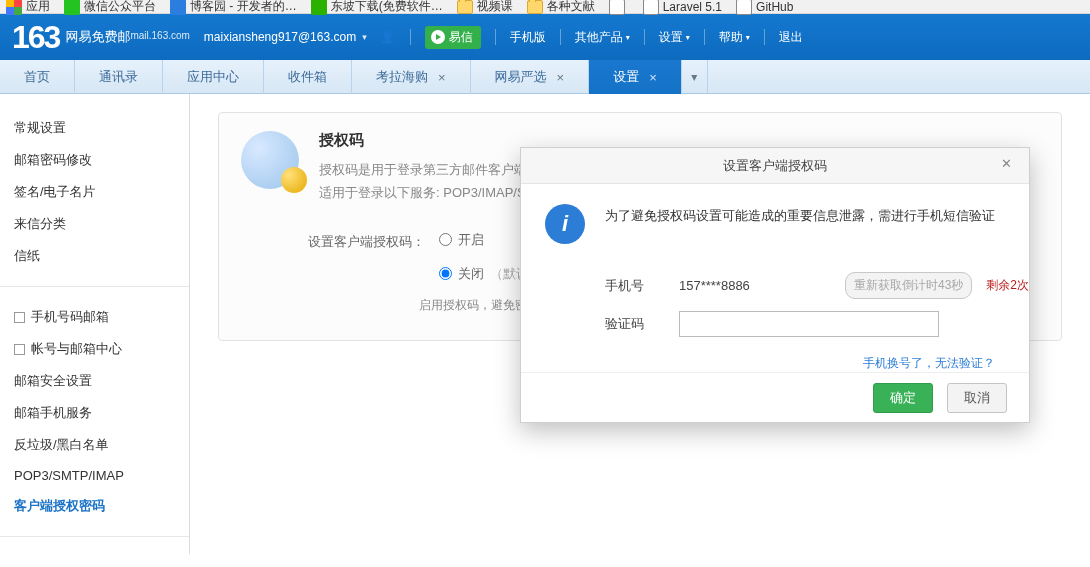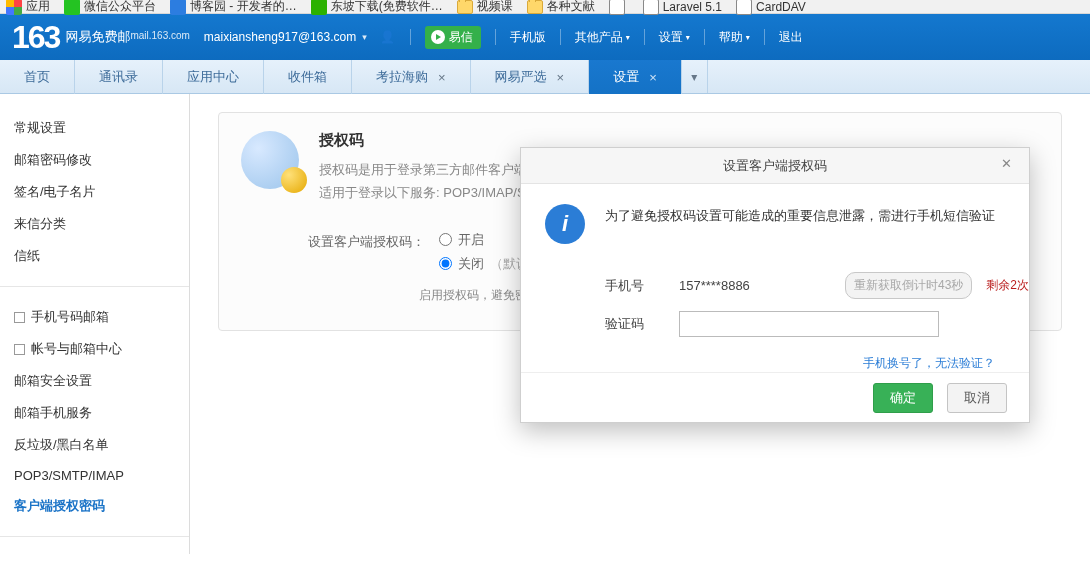--- a/index.html
+++ b/index.html
@@ -55,21 +55,21 @@
 
   
   .auth-card{margin:18px 28px 0 28px;border:1px solid #e2e2e2;border-radius:4px;background:#fcfcfc;padding:18px 22px 26px 22px;min-height:200px;color:#555;}
   .auth-head{display:flex;gap:20px;}
   .auth-icon{width:58px;height:58px;border-radius:50%;background:radial-gradient(circle at 30% 30%,#d8e9ff,#9bc4eb);position:relative;flex-shrink:0;}
   .auth-icon::after{content:"";position:absolute;right:-8px;bottom:-4px;width:26px;height:26px;border-radius:50%;background:radial-gradient(circle at 30% 30%,#ffe17a,#e5a800);box-shadow:-4px 0 0 -1px rgba(0,0,0,0) ;}
   .auth-title{font-size:15px;color:#333;font-weight:bold;margin-bottom:8px;}
   .auth-desc{font-size:13px;color:#888;line-height:1.8;}
   .auth-body{margin:26px 0 0 64px;display:flex;gap:14px;font-size:13px;align-items:flex-start;color:#666;}
   .auth-body .label{min-width:120px;text-align:right;padding-top:2px;}
-  .auth-body .opts{display:flex;flex-direction:column;gap:6px;}
+  .auth-body .opts{display:flex;flex-direction:column;gap:16px;}
   .auth-body .radio-row{display:flex;align-items:center;gap:6px;}
   .auth-body .def{color:#aaa;}
   .auth-hint{margin:14px 0 0 178px;font-size:12px;color:#888;}
   .modal{position:absolute;left:520px;top:147px;width:510px;background:#fff;border:1px solid #cfcfcf;box-shadow:0 8px 24px rgba(0,0,0,.25);}
   .modal-title{height:36px;display:flex;align-items:center;justify-content:center;background:#f6f6f6;border-bottom:1px solid #e4e4e4;position:relative;font-size:13px;color:#444;}
   .modal-title .close{position:absolute;right:10px;top:8px;width:18px;height:18px;cursor:pointer;color:#888;}
   .modal-body{padding:20px 24px 10px 24px;display:flex;gap:20px;}
   .info-icon{width:40px;height:40px;border-radius:50%;background:#2b7dd6;display:flex;align-items:center;justify-content:center;color:#fff;flex-shrink:0;font-family:Georgia,serif;}
   .info-icon span{font-size:22px;font-weight:bold;font-style:italic;}
   .modal-msg{font-size:13px;color:#333;line-height:1.8;}
@@ -115,21 +115,21 @@
   <div class="bm">
       <span class="ico ico-doc"></span>
       <span></span>
     </div>
   <div class="bm">
       <span class="ico ico-doc"></span>
       <span>Laravel 5.1</span>
     </div>
   <div class="bm">
       <span class="ico ico-doc"></span>
-      <span>CardDAV</span>
+      <span>GitHub</span>
     </div>
 </div>
 
 <div class="mail-header">
   <div class="logo163">
     <span class="num">163</span>
     <span class="brand">
       <span class="cn">网易免费邮</span>
       <span class="en">mail.163.com</span>
     </span>

